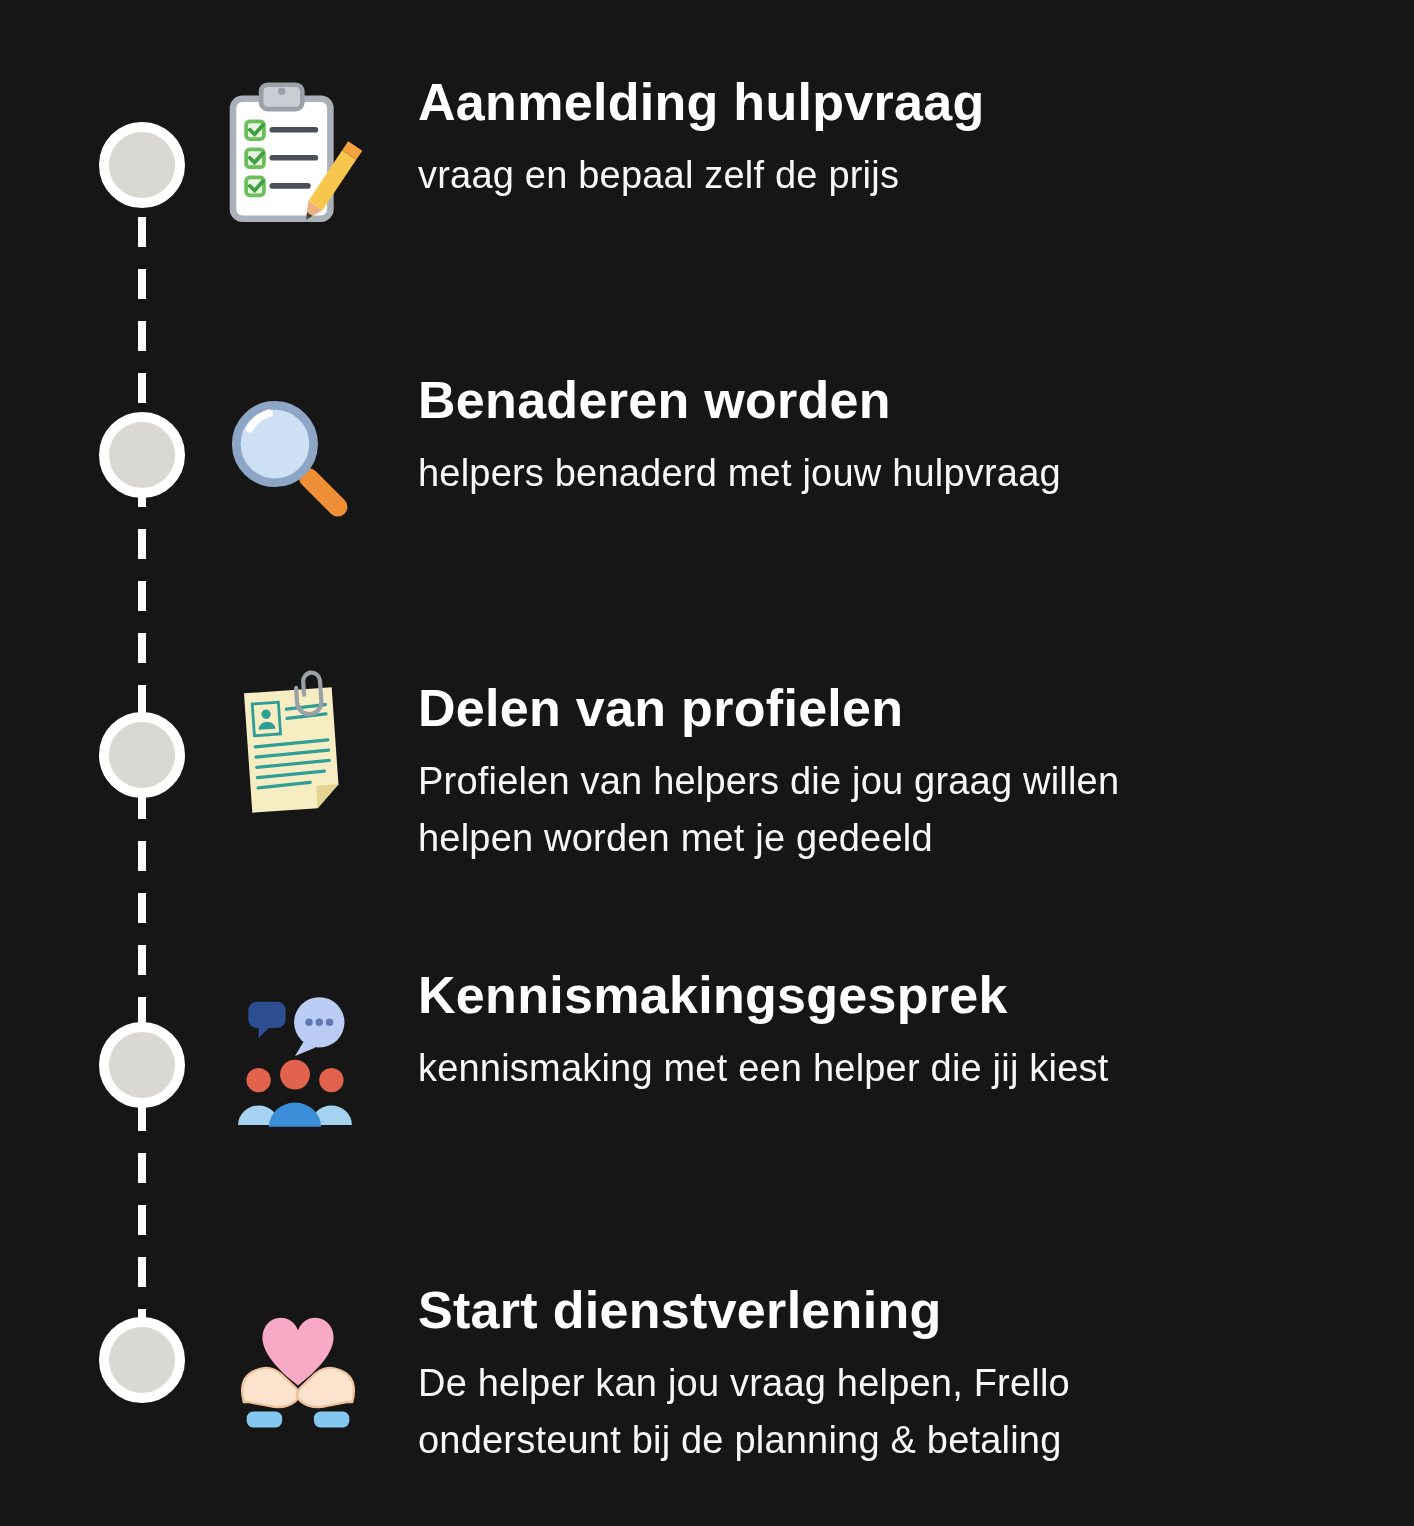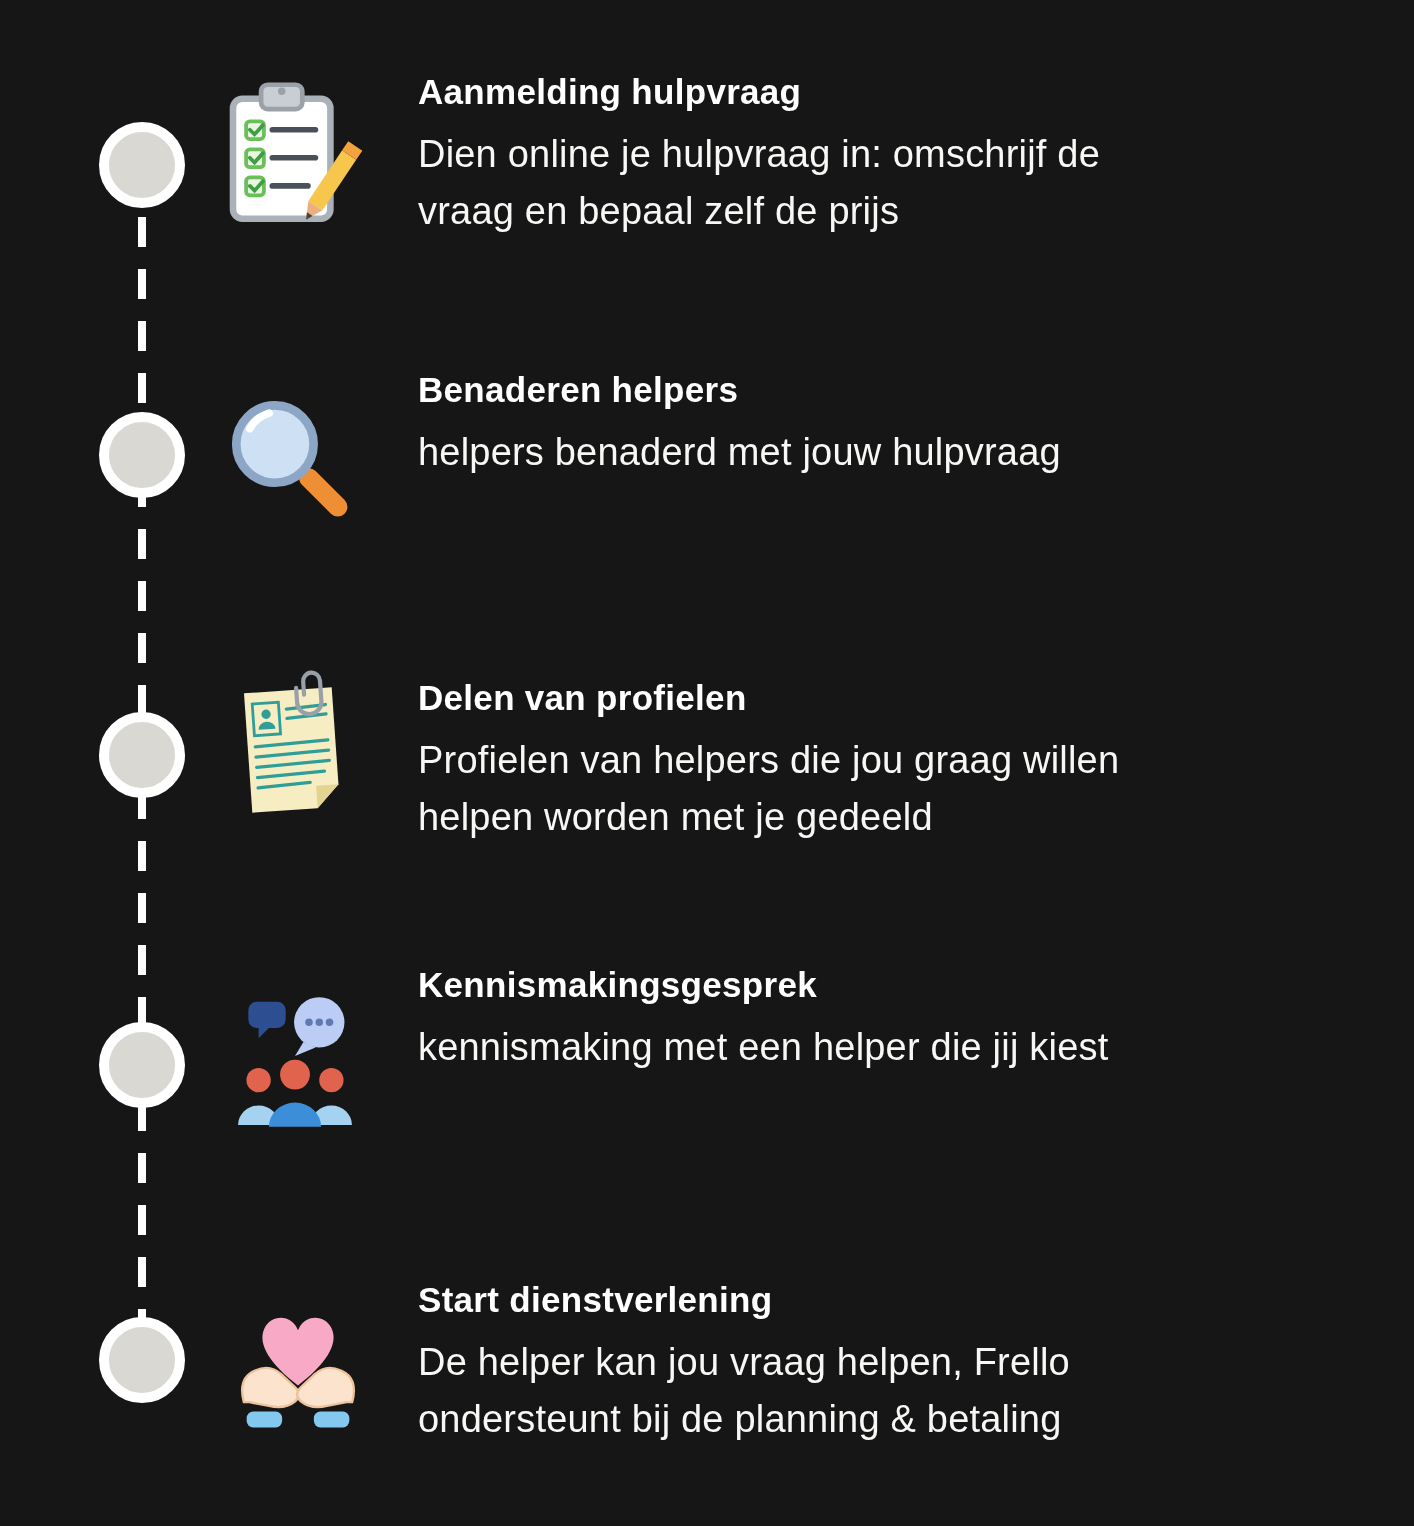--- a/index.html
+++ b/index.html
@@ -41,21 +41,21 @@
     line-height: 0;
   }
   .text {
     position: absolute;
     left: 418px;
     z-index: 2;
     color: #ffffff;
   }
   .title {
     margin: 0 0 12px 0;
-    font-size: 35px;
+    font-size: 52px;
     font-weight: 700;
     line-height: 1.25;
     letter-spacing: 0.3px;
     color: #ffffff;
   }
   .line {
     font-size: 38px;
     font-weight: 400;
     line-height: 1.5;
     color: #f7f7f5;
@@ -86,36 +86,35 @@
         <path d="M34 113l5 5 9-10" fill="none" stroke="#3f9d44" stroke-width="4" stroke-linecap="round"></path>
         <line x1="58" y1="113" x2="96" y2="113" stroke="#4a5058" stroke-width="6" stroke-linecap="round"></line>
         <polygon points="132.5,75 147.5,85 111.5,139 96.5,129" fill="#f7c64c"></polygon>
         <polygon points="139.1,65.4 154.1,75.4 147.5,85 132.5,75" fill="#f4a23f"></polygon>
         <polygon points="111.5,139 96.5,129 94,149" fill="#ecb07e"></polygon>
         <polygon points="101,145 95,141 94,149" fill="#454545"></polygon>
       </svg>
     </div>
     <div class="text" style="top:70px">
       <h3 class="title">Aanmelding hulpvraag</h3>
-      <div class="line">Dien online je hulpvraag in: omschrijf de</div>
       <div class="line">vraag en bepaal zelf de prijs</div>
     </div>
   </section>
 
   <section>
     <div class="node" style="top:412px"></div>
     <div class="icon" style="left:215px; top:388px">
       <svg viewBox="0 0 150 150" width="145" height="145" aria-hidden="true">
         <line x1="97" y1="93" x2="127" y2="123" stroke="#ef8f35" stroke-width="20" stroke-linecap="round"></line>
         <circle cx="62" cy="58" r="40" fill="#cde0f4" stroke="#8ea6c6" stroke-width="9"></circle>
         <path d="M36 42 a34 34 0 0 1 20 -16" fill="none" stroke="#ffffff" stroke-width="8" stroke-linecap="round"></path>
       </svg>
     </div>
     <div class="text" style="top:368px">
-      <h3 class="title">Benaderen helpers</h3>
+      <h3 class="title">Benaderen worden</h3>
       <div class="line">helpers benaderd met jouw hulpvraag</div>
     </div>
   </section>
 
   <section>
     <div class="node" style="top:712px"></div>
     <div class="icon" style="left:218px; top:662px">
       <svg viewBox="0 0 160 185" width="150" height="173" aria-hidden="true">
         <g transform="rotate(-4 80 95)">
           <path d="M32 30 H126 V134 L102 158 H32 Z" fill="#f6eec2"></path>

